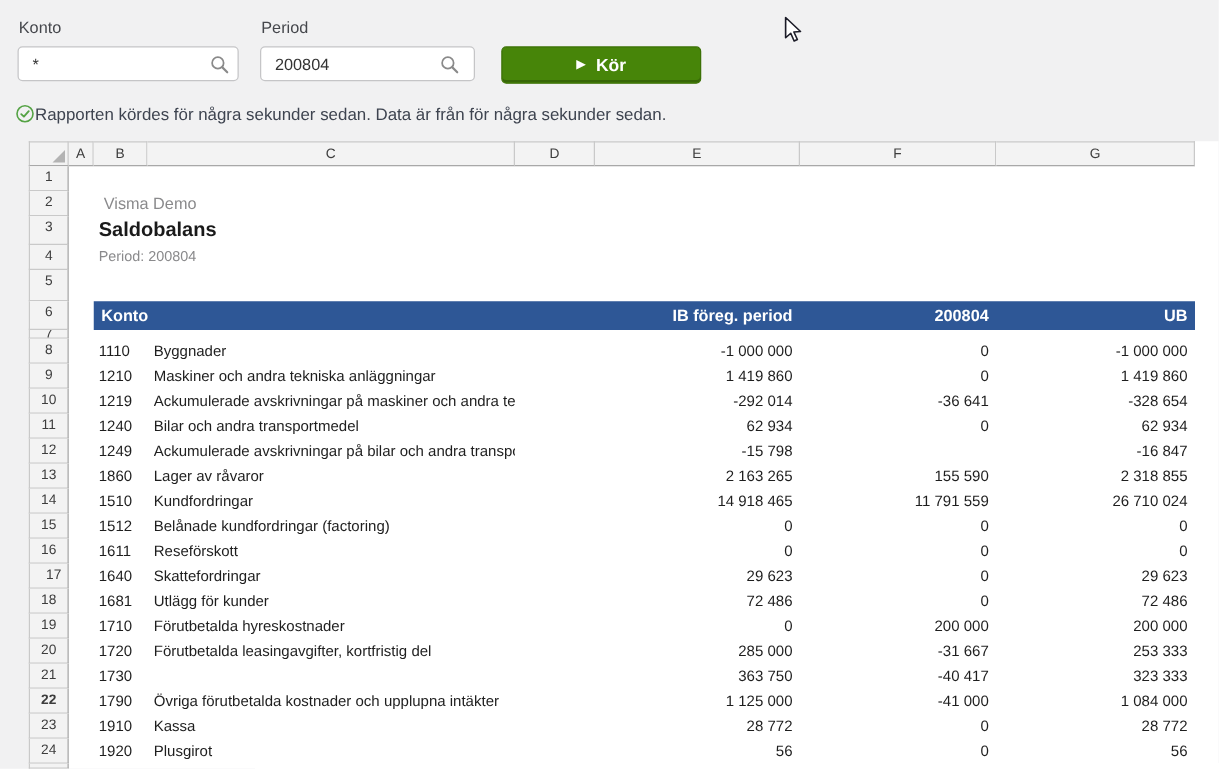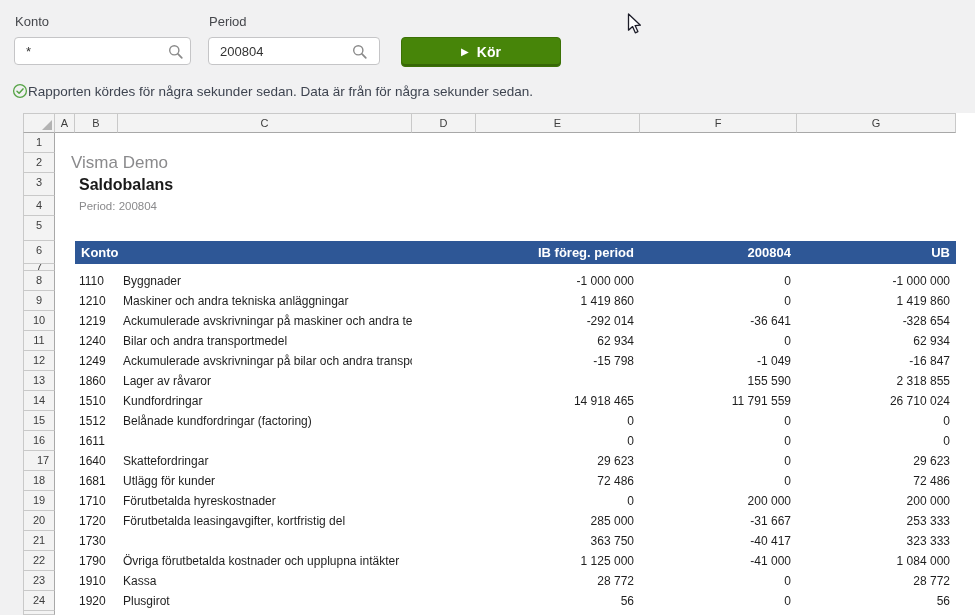--- a/index.html
+++ b/index.html
@@ -53,21 +53,21 @@
     border-right:1px solid #c9c9c9;border-top:1px solid #c9c9c9;border-bottom:1px solid #a8a8a8;
     font-size:11px;color:#3d3d3d;text-align:center;line-height:19px;
   }
   .row-headers{position:absolute;left:0;top:20px;width:32px;}
   .row-header{
     box-sizing:border-box;width:32px;background:#f3f3f3;
     border-left:1px solid #c9c9c9;border-right:1px solid #a8a8a8;border-bottom:1px solid #c9c9c9;
     font-size:11px;color:#3d3d3d;text-align:center;overflow:hidden;
   }
   .content{position:absolute;left:32px;top:20px;width:901px;height:482px;overflow:hidden;}
-  .rpt-company{position:absolute;left:16px;top:20px;height:20px;line-height:20px;font-size:17px;color:#8a8a8c;}
+  .rpt-company{position:absolute;left:28px;top:20px;height:20px;line-height:20px;font-size:13px;color:#8a8a8c;}
   .rpt-title{position:absolute;left:24px;top:40px;height:23px;line-height:23px;font-size:16px;font-weight:bold;color:#1a1a1a;}
   .rpt-subtitle{position:absolute;left:24px;top:63px;height:20px;line-height:20px;font-size:11.5px;color:#8a8a8c;}
   .tbl-header{position:absolute;left:20px;top:108px;width:881px;height:23px;background:#2e5796;color:#fff;}
   .tbl-header span{position:absolute;top:0;height:23px;line-height:23px;font-size:13px;font-weight:bold;}
   .th-konto{left:6px;}
   .th-ib{left:401px;width:158px;text-align:right;}
   .th-period{left:565px;width:151px;text-align:right;}
   .th-ub{left:722px;width:153px;text-align:right;}
   .trow{position:absolute;left:0;width:901px;height:20px;font-size:12px;color:#1e1e1e;}
   .trow span{position:absolute;top:0;height:20px;line-height:20px;white-space:nowrap;}
@@ -148,21 +148,21 @@
       <div class="row-header" style="height: 20px; line-height: 19px;">12</div>
       <div class="row-header" style="height: 20px; line-height: 19px;">13</div>
       <div class="row-header" style="height: 20px; line-height: 19px;">14</div>
       <div class="row-header" style="height: 20px; line-height: 19px;">15</div>
       <div class="row-header" style="height: 20px; line-height: 19px;">16</div>
       <div class="row-header" style="height: 20px; line-height: 19px; padding-left: 8px;">17</div>
       <div class="row-header" style="height: 20px; line-height: 19px;">18</div>
       <div class="row-header" style="height: 20px; line-height: 19px;">19</div>
       <div class="row-header" style="height: 20px; line-height: 19px;">20</div>
       <div class="row-header" style="height: 20px; line-height: 19px;">21</div>
-      <div class="row-header" style="height: 20px; line-height: 19px;">22</div>
+      <div class="row-header" style="height: 20px; line-height: 19px; font-weight: bold;">22</div>
       <div class="row-header" style="height: 20px; line-height: 19px;">23</div>
       <div class="row-header" style="height: 20px; line-height: 19px;">24</div>
       <div class="row-header" style="height: 4px; line-height: 4px;"></div>
     </div>
   <div class="content">
     <span class="rpt-company">Visma Demo</span>
     <span class="rpt-title">Saldobalans</span>
     <span class="rpt-subtitle">Period: 200804</span>
     <div class="tbl-header">
       <span class="th-konto">Konto</span>
@@ -196,45 +196,46 @@
           <span class="c-num">1240</span>
           <span class="c-name">Bilar och andra transportmedel</span>
           <span class="c-ib">62 934</span>
           <span class="c-period">0</span>
           <span class="c-ub">62 934</span>
         </div>
         <div class="trow" style="top: 218px;">
           <span class="c-num">1249</span>
           <span class="c-name">Ackumulerade avskrivningar på bilar och andra transportn</span>
           <span class="c-ib">-15 798</span>
-          <span class="c-period">-1 049</span>
           <span class="c-ub">-16 847</span>
         </div>
         <div class="trow" style="top: 238px;">
           <span class="c-num">1860</span>
           <span class="c-name">Lager av råvaror</span>
+          <span class="c-ib">2 163 265</span>
           <span class="c-period">155 590</span>
           <span class="c-ub">2 318 855</span>
         </div>
         <div class="trow" style="top: 258px;">
           <span class="c-num">1510</span>
           <span class="c-name">Kundfordringar</span>
           <span class="c-ib">14 918 465</span>
           <span class="c-period">11 791 559</span>
           <span class="c-ub">26 710 024</span>
         </div>
         <div class="trow" style="top: 278px;">
           <span class="c-num">1512</span>
           <span class="c-name">Belånade kundfordringar (factoring)</span>
           <span class="c-ib">0</span>
           <span class="c-period">0</span>
           <span class="c-ub">0</span>
         </div>
         <div class="trow" style="top: 298px;">
           <span class="c-num">1611</span>
+          <span class="c-name">Reseförskott</span>
           <span class="c-ib">0</span>
           <span class="c-period">0</span>
           <span class="c-ub">0</span>
         </div>
         <div class="trow" style="top: 318px;">
           <span class="c-num">1640</span>
           <span class="c-name">Skattefordringar</span>
           <span class="c-ib">29 623</span>
           <span class="c-period">0</span>
           <span class="c-ub">29 623</span>

